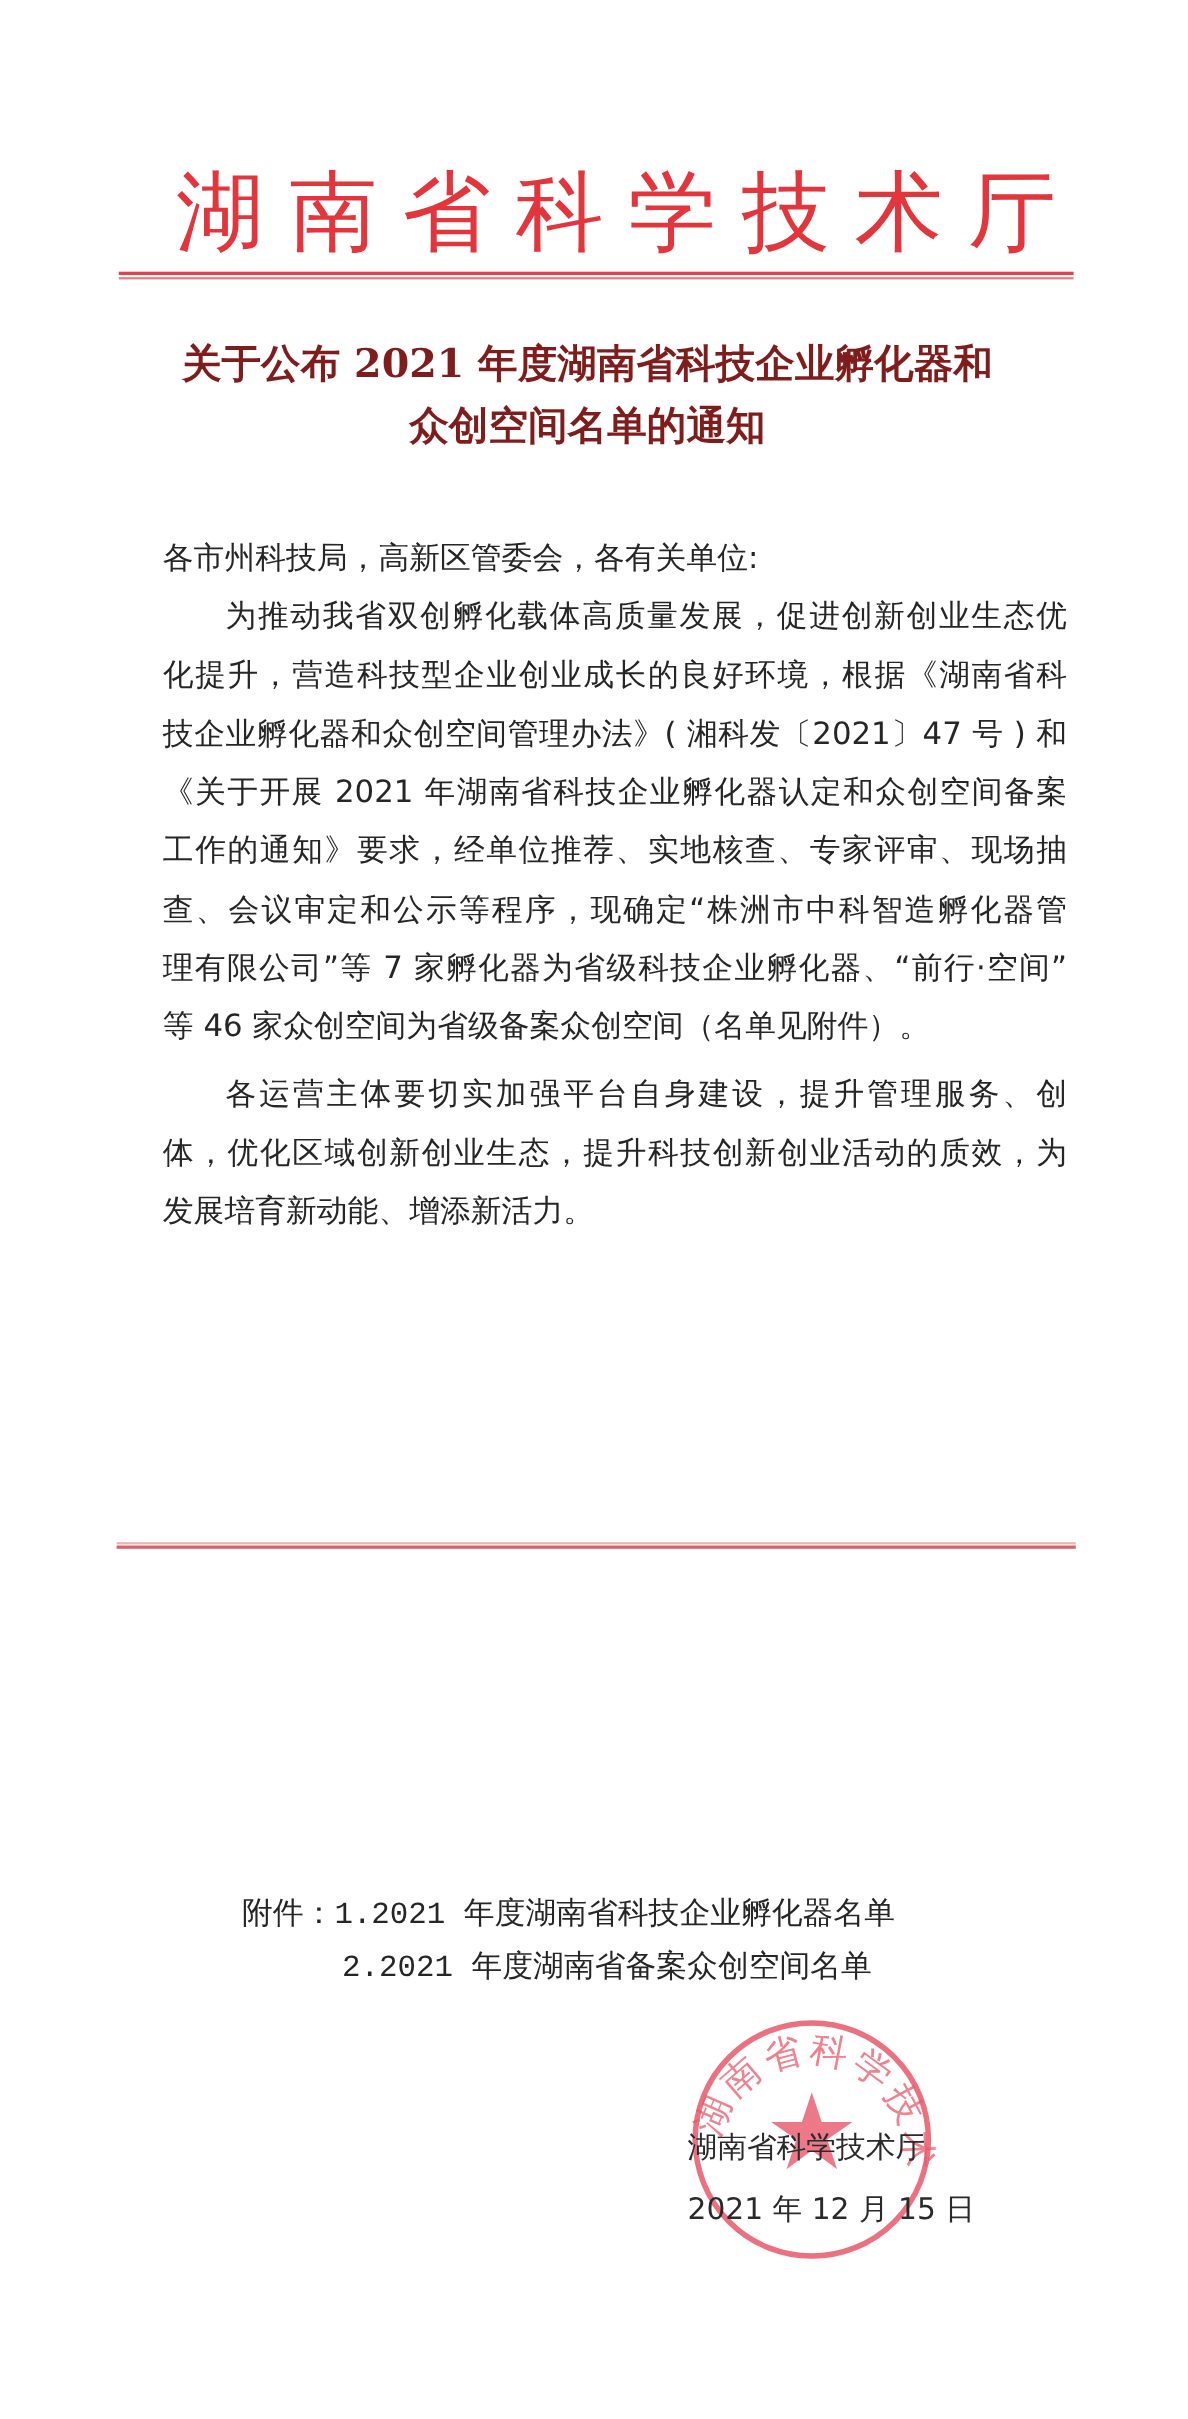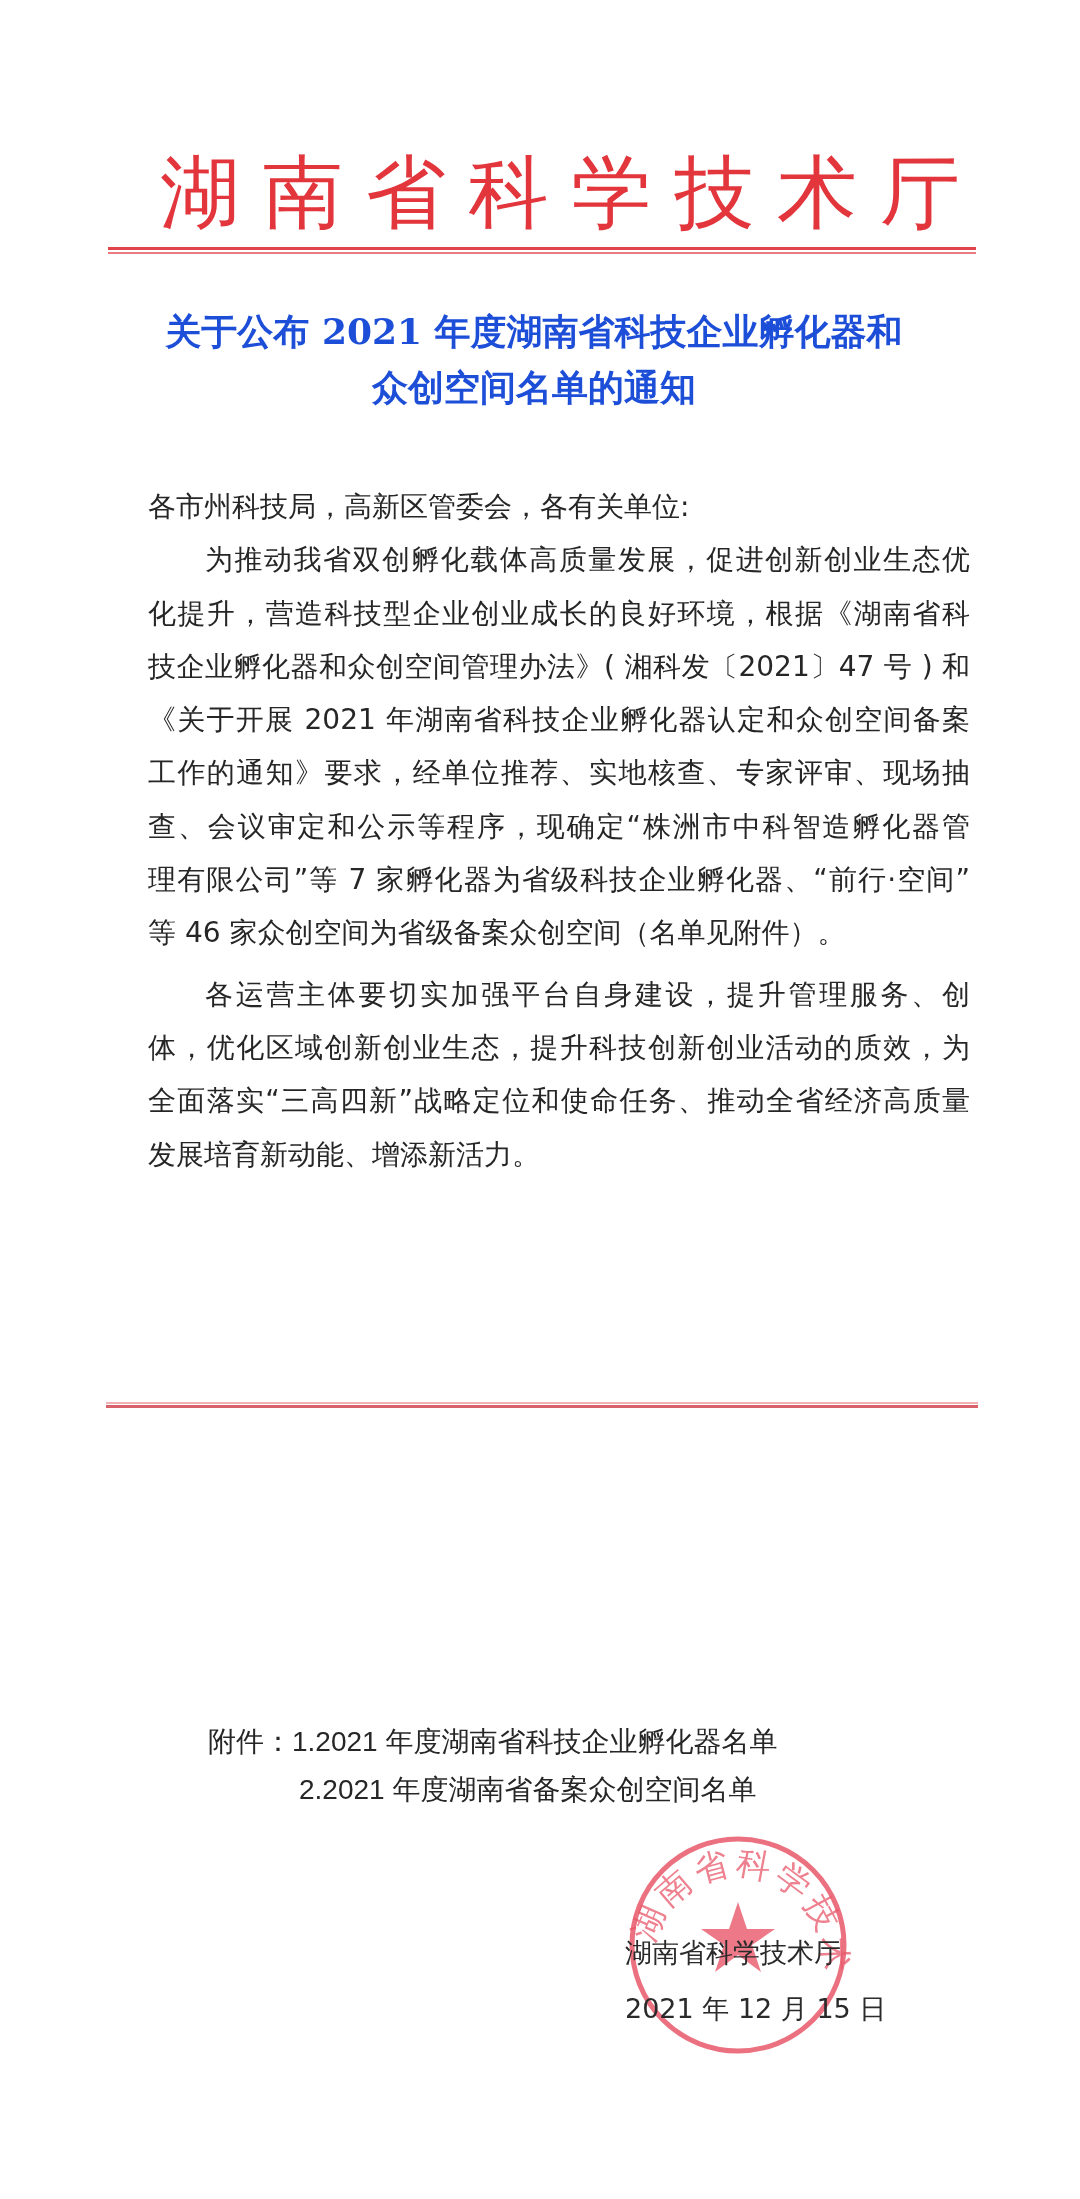--- a/index.html
+++ b/index.html
@@ -53,21 +53,21 @@
     .title {
       position: absolute;
       left: 0;
       width: 1068px;
       top: 303px;
       text-align: center;
       font-family: "DejaVu Serif", "Liberation Serif", serif;
       font-weight: bold;
       font-size: 36px;
       line-height: 56px;
-      color: #1d4ed8;
+      color: #7f1d1d;
     }
     .title div { white-space: nowrap; }
 
     .body {
       position: absolute;
       left: 148px;
       top: 480px;
       width: 822px;
       font-family: "DejaVu Sans", "Liberation Sans", sans-serif;
       font-size: 28px;
@@ -79,23 +79,23 @@
       display: block;
       text-align: justify;
       text-align-last: justify;
       height: 53.3px;
     }
     .body .line.last { text-align-last: left; }
     .body .line.indent { padding-left: 57px; }
 
     .attach {
       position: absolute;
-      left: 208px;
+      left: 220px;
       top: 1718px;
-      font-family: Liberation Sans, sans-serif;
+      font-family: Liberation Mono, monospace;
       font-size: 28px;
       line-height: 48px;
       color: #262626;
     }
     .attach .row { white-space: nowrap; }
     .attach .row.second { padding-left: 91px; }
 
     .stamp {
       position: absolute;
       left: 623px;
@@ -149,21 +149,20 @@
     <span class="line">《关于开展 2021 年湖南省科技企业孵化器认定和众创空间备案</span>
     <span class="line">工作的通知》要求，经单位推荐、实地核查、专家评审、现场抽</span>
     <span class="line">查、会议审定和公示等程序，现确定“株洲市中科智造孵化器管</span>
     <span class="line">理有限公司”等 7 家孵化器为省级科技企业孵化器、“前行·空间”</span>
     <span class="line last">等 46 家众创空间为省级备案众创空间（名单见附件）。</span>
   </div>
 
   <div style="margin-top: 8px;">
     <span class="line indent">各运营主体要切实加强平台自身建设，提升管理服务、创</span>
     <span class="line">体，优化区域创新创业生态，提升科技创新创业活动的质效，为</span>
-    <span class="line">全面落实“三高四新”战略定位和使命任务、推动全省经济高质量</span>
     <span class="line last">发展培育新动能、增添新活力。</span>
   </div>
 </div>
 
 <div class="rule bottom">
   <div class="thin"></div>
   <div class="thick"></div>
 </div>
 
 <div class="attach">

